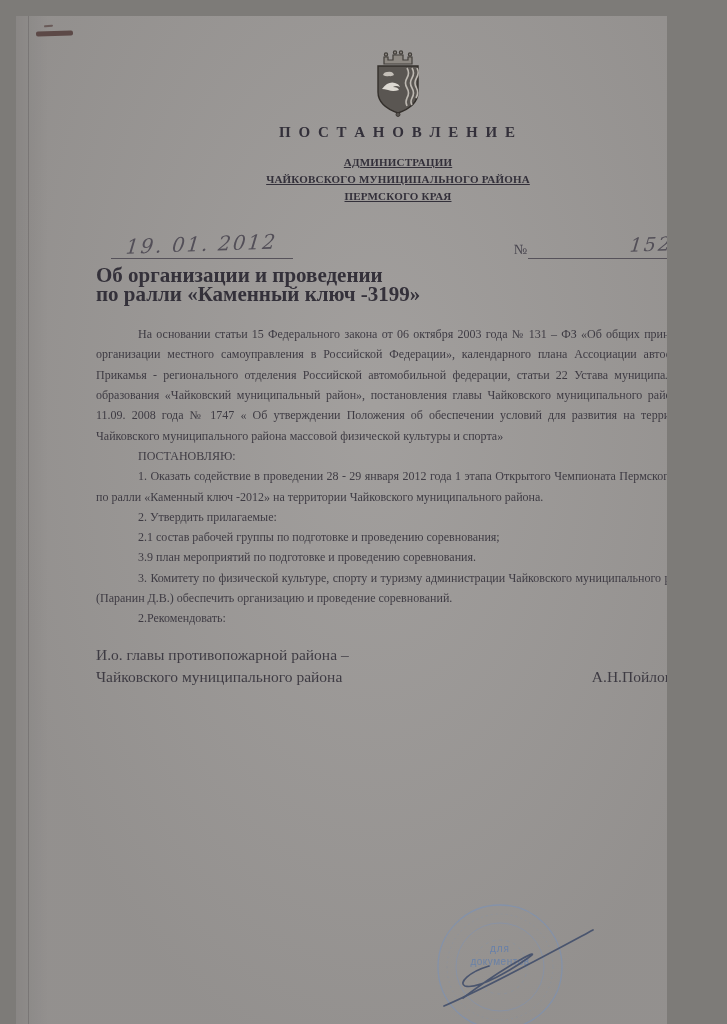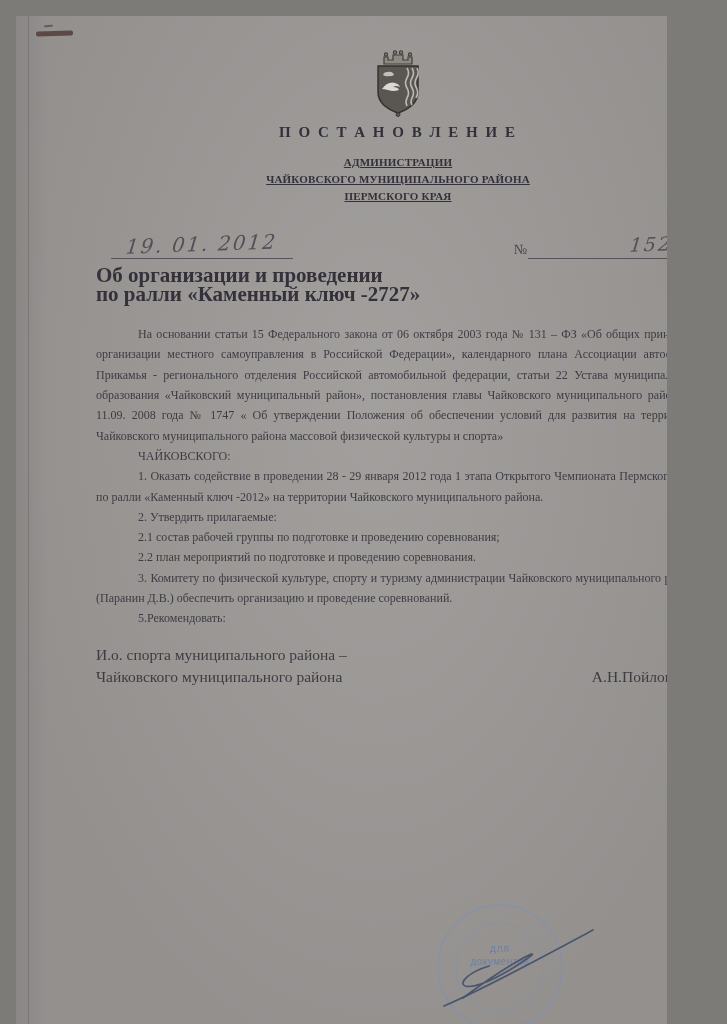--- a/index.html
+++ b/index.html
@@ -131,37 +131,37 @@
         <span class="hand">19. 01. 2012</span>
       </div>
       <span class="num-label">№</span>
       <div class="num-field">
         <span class="hand">152</span>
       </div>
     </div>
 
     <div class="subject">
       <div>Об организации и проведении</div>
-      <div>по ралли «Каменный ключ -2727»</div>
+      <div>по ралли «Каменный ключ -3199»</div>
     </div>
 
     <div class="body">
       <p class="j">На основании статьи 15 Федерального закона от 06 октября 2003 года № 131 – ФЗ «Об общих принципах организации местного самоуправления в Российской Федерации», календарного плана Ассоциации автоспорта Прикамья - регионального отделения Российской автомобильной федерации, статьи 22 Устава муниципального образования «Чайковский муниципальный район», постановления главы Чайковского муниципального района от 11.09. 2008 года № 1747 « Об утверждении Положения об обеспечении условий для развития на территории Чайковского муниципального района массовой физической культуры и спорта»</p>
-      <p>ЧАЙКОВСКОГО:</p>
+      <p>ПОСТАНОВЛЯЮ:</p>
       <p class="j">1. Оказать содействие в проведении 28 - 29 января 2012 года 1 этапа Открытого Чемпионата Пермского края по ралли «Каменный ключ -2012» на территории Чайковского муниципального района.</p>
       <p>2. Утвердить прилагаемые:</p>
       <p>2.1 состав рабочей группы по подготовке и проведению соревнования;</p>
-      <p>2.2 план мероприятий по подготовке и проведению соревнования.</p>
+      <p>3.9 план мероприятий по подготовке и проведению соревнования.</p>
       <p class="j">3. Комитету по физической культуре, спорту и туризму администрации Чайковского муниципального района (Паранин Д.В.) обеспечить организацию и проведение соревнований.</p>
-      <p>5.Рекомендовать:</p>
+      <p>2.Рекомендовать:</p>
     </div>
 
     <div class="sig">
       <div class="sig-lines">
-        <div>И.о. спорта муниципального района –</div>
+        <div>И.о. главы противопожарной района –</div>
         <div>Чайковского муниципального района</div>
       </div>
       <div class="sig-name">А.Н.Пойлов</div>
     </div>
   </div>
 
   <svg class="stamp" viewBox="0 0 180 130">
     <g>
       <circle cx="69" cy="67" r="62" fill="none" stroke="rgba(118,146,190,0.55)" stroke-width="1.3"></circle>
       <circle cx="69" cy="67" r="53" fill="none" stroke="rgba(118,146,190,0.22)" stroke-width="0.8" stroke-dasharray="2 3"></circle>

